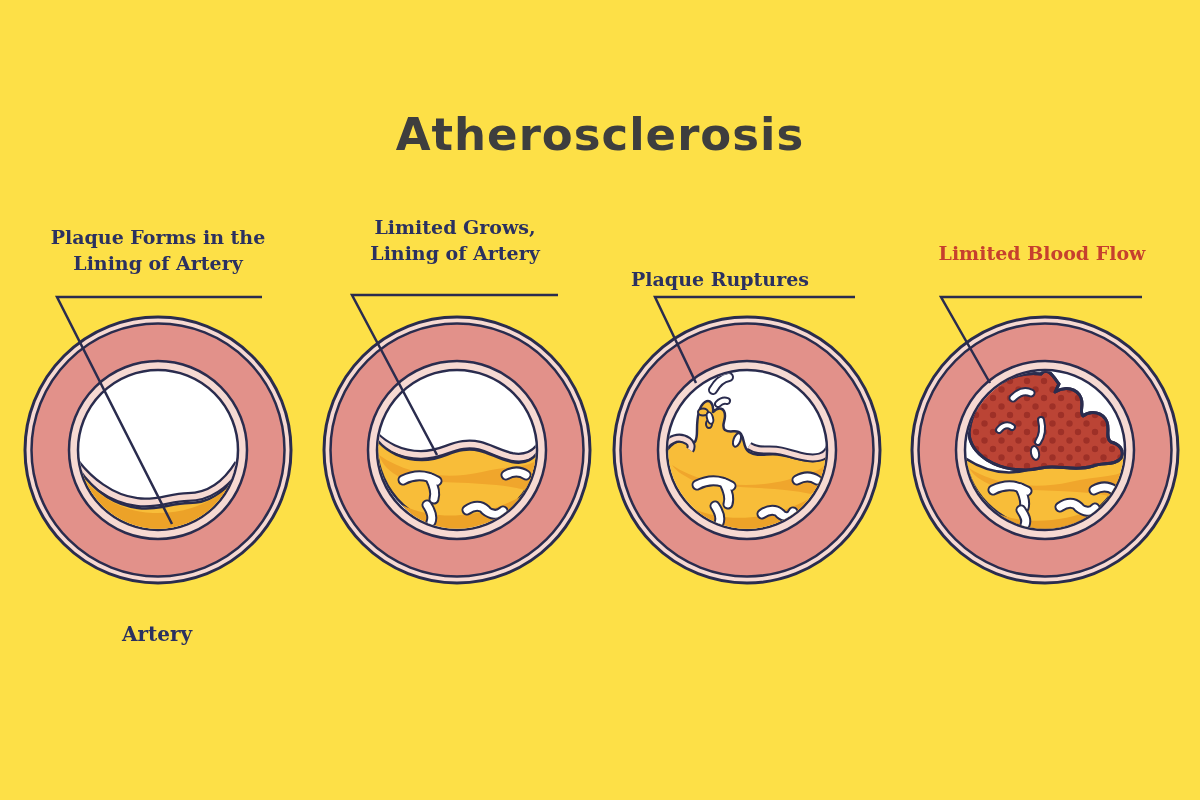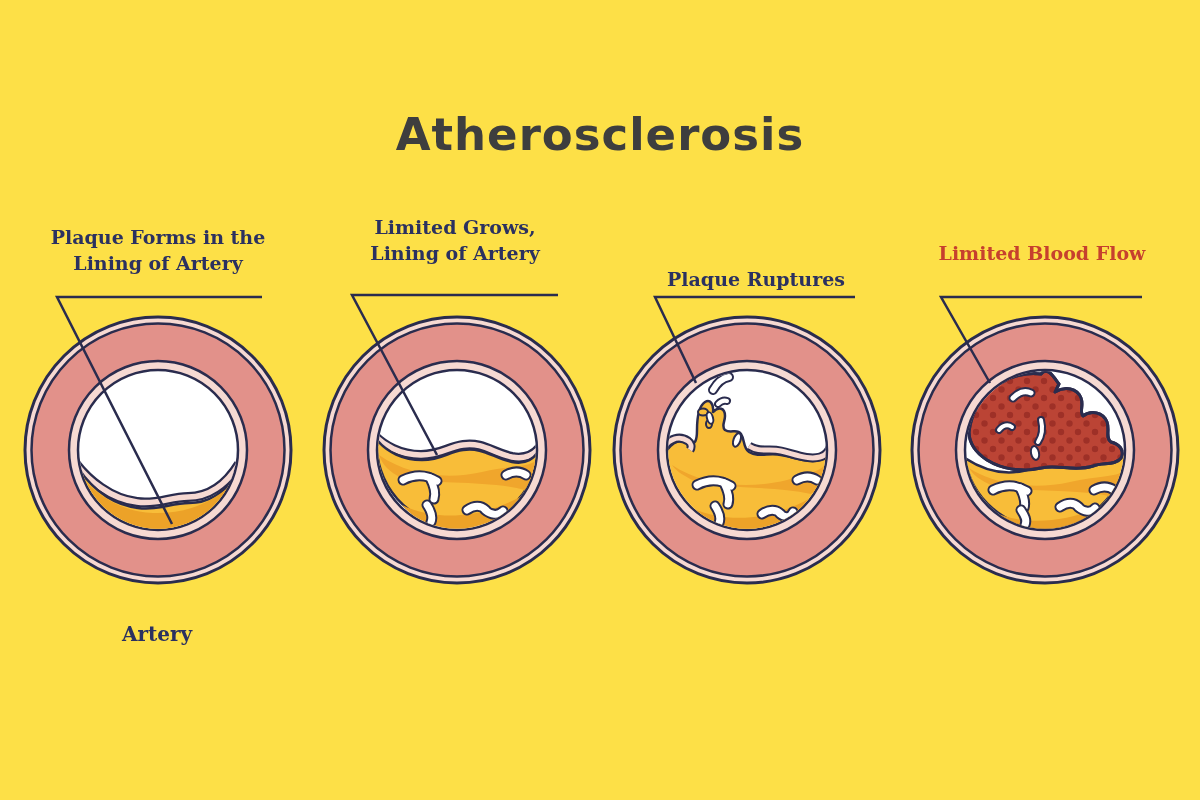--- a/index.html
+++ b/index.html
@@ -57,21 +57,21 @@
   <div class="title">Atherosclerosis</div>
 
   <div class="stage-label" style="left:38px; top:224px;">
     <div>Plaque Forms in the</div>
     <div>Lining of Artery</div>
   </div>
   <div class="stage-label" style="left:335px; top:214px;">
     <div>Limited Grows,</div>
     <div>Lining of Artery</div>
   </div>
-  <div class="stage-label" style="left:636px; top:266px;">
+  <div class="stage-label" style="left:600px; top:266px;">
     <div>Plaque Ruptures</div>
   </div>
   <div class="stage-label red" style="left:922px; top:240px;">
     <div>Limited Blood Flow</div>
   </div>
 
   <svg class="artery-svg" style="left:8px; top:300px;" viewBox="0 0 300 300">
     <defs>
       <clipPath id="lumen1">
           <circle cx="150" cy="150" r="78.8"></circle>

